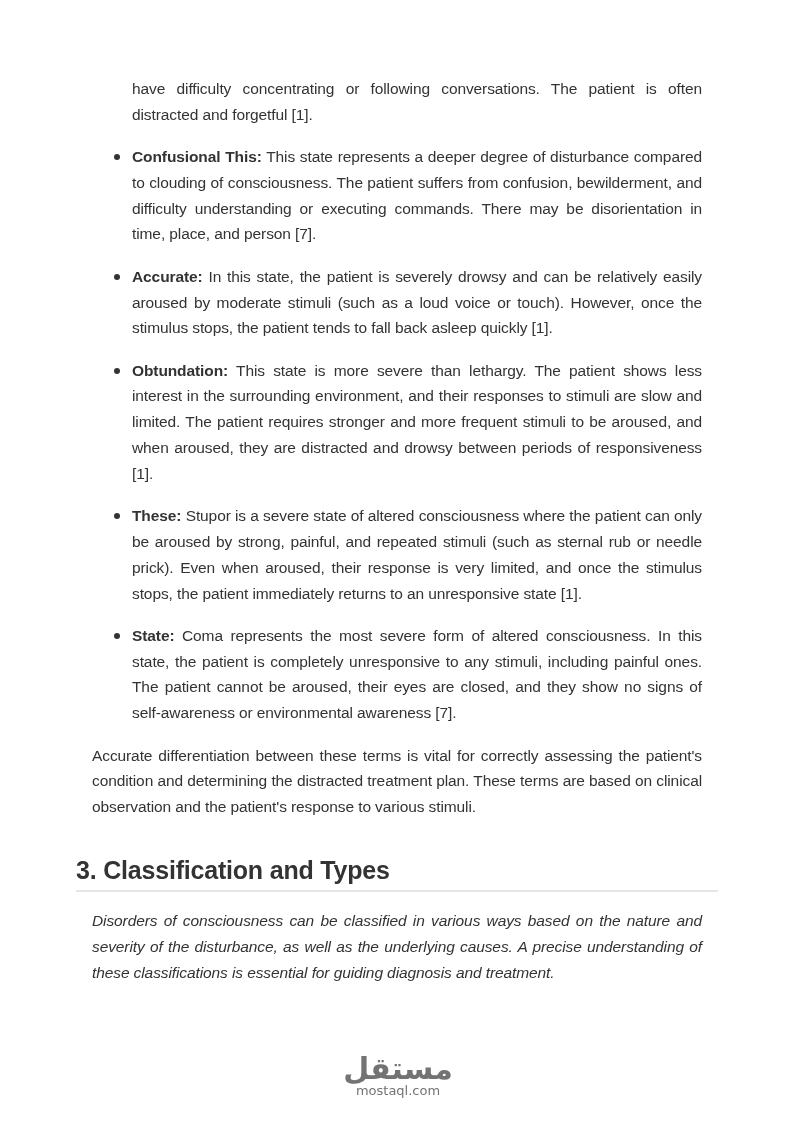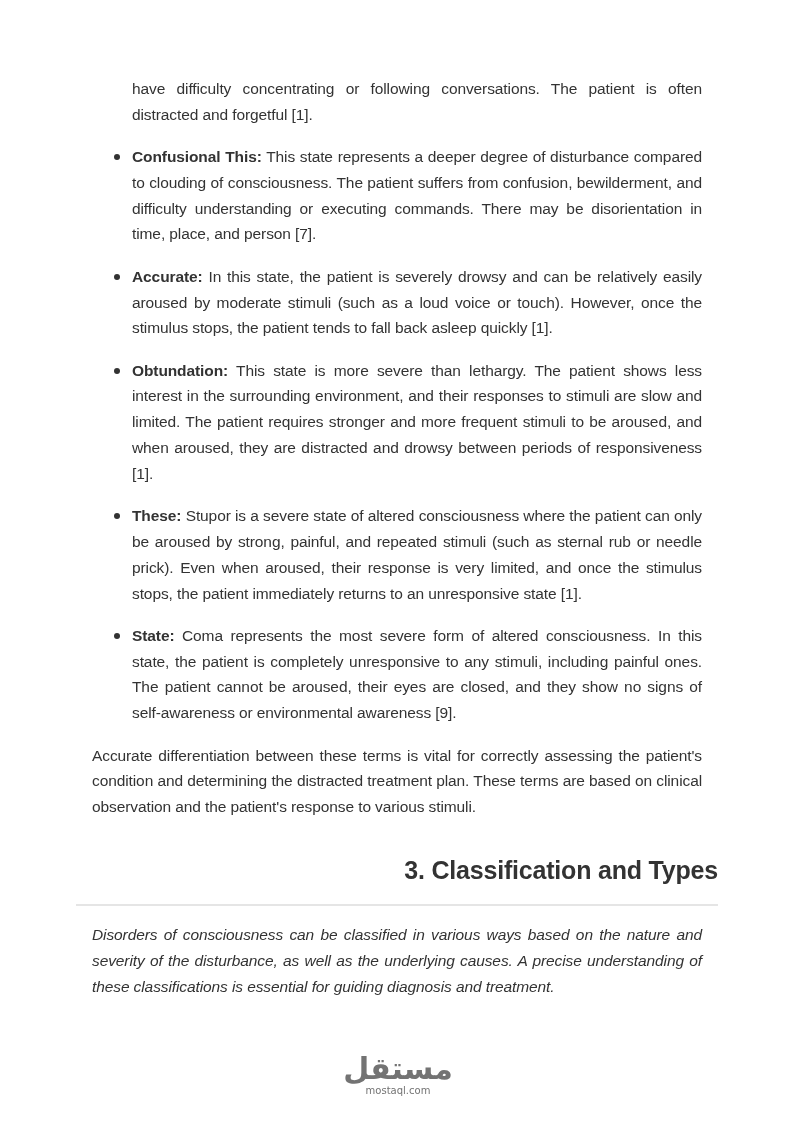--- a/index.html
+++ b/index.html
@@ -16,30 +16,29 @@
     .bullet-list { list-style: none; margin: 0; padding: 0; }
     .bullet-item { position: relative; padding-left: 40px; margin-bottom: 16.5px; }
     .bullet-item .dot {
       position: absolute; left: 22px; top: 10px; width: 6px; height: 6px;
       border-radius: 50%; background: #333333;
     }
     .bullet-item .term { font-weight: bold; }
     .cont { padding-left: 40px; margin-bottom: 16.5px; }
     h2 {
       font-size: 25px; font-weight: bold; margin: 0; color: #333333;
-      padding-bottom: 19px; border-bottom: 2px solid #e5e5e5;
+      padding-bottom: 5px; border-bottom: 2px solid #e5e5e5;
       letter-spacing: -0.2px;
-      text-align: right;
     }
     .watermark {
       position: absolute; left: 343px; top: 1054px; width: 110px;
       text-align: center; color: #737373;
     }
     .wm-arabic { font-size: 30px; font-weight: bold; line-height: 30px; font-family: "DejaVu Sans", sans-serif; }
-    .wm-latin { font-size: 10px; line-height: 14px; font-family: "DejaVu Sans", sans-serif; }
+    .wm-latin { font-size: 13px; line-height: 14px; font-family: "DejaVu Sans", sans-serif; }
   </style>
 </head>
 <body>
 
 <div class="page">
   <p class="para cont" style="margin-top:76px;">have difficulty concentrating or following conversations. The patient is often distracted and forgetful [1].</p>
 
   <ul class="bullet-list">
     <li class="bullet-item para">
       <span class="dot"></span>
@@ -52,21 +51,21 @@
     <li class="bullet-item para">
       <span class="dot"></span>
       <span class="term">Obtundation:</span><span> This state is more severe than lethargy. The patient shows less interest in the surrounding environment, and their responses to stimuli are slow and limited. The patient requires stronger and more frequent stimuli to be aroused, and when aroused, they are distracted and drowsy between periods of responsiveness [1].</span>
     </li>
     <li class="bullet-item para">
       <span class="dot"></span>
       <span class="term">These:</span><span> Stupor is a severe state of altered consciousness where the patient can only be aroused by strong, painful, and repeated stimuli (such as sternal rub or needle prick). Even when aroused, their response is very limited, and once the stimulus stops, the patient immediately returns to an unresponsive state [1].</span>
     </li>
     <li class="bullet-item para">
       <span class="dot"></span>
-      <span class="term">State:</span><span> Coma represents the most severe form of altered consciousness. In this state, the patient is completely unresponsive to any stimuli, including painful ones. The patient cannot be aroused, their eyes are closed, and they show no signs of self-awareness or environmental awareness [9].</span>
+      <span class="term">State:</span><span> Coma represents the most severe form of altered consciousness. In this state, the patient is completely unresponsive to any stimuli, including painful ones. The patient cannot be aroused, their eyes are closed, and they show no signs of self-awareness or environmental awareness [7].</span>
     </li>
   </ul>
 
   <p class="para" style="margin-top:0;">Accurate differentiation between these terms is vital for correctly assessing the patient's condition and determining the distracted treatment plan. These terms are based on clinical observation and the patient's response to various stimuli.</p>
 
   <h2 style="margin-top:36px;">3. Classification and Types</h2>
 
   <p class="para" style="margin-top:16px;font-style:italic;">Disorders of consciousness can be classified in various ways based on the nature and severity of the disturbance, as well as the underlying causes. A precise understanding of these classifications is essential for guiding diagnosis and treatment.</p>
 </div>
 

